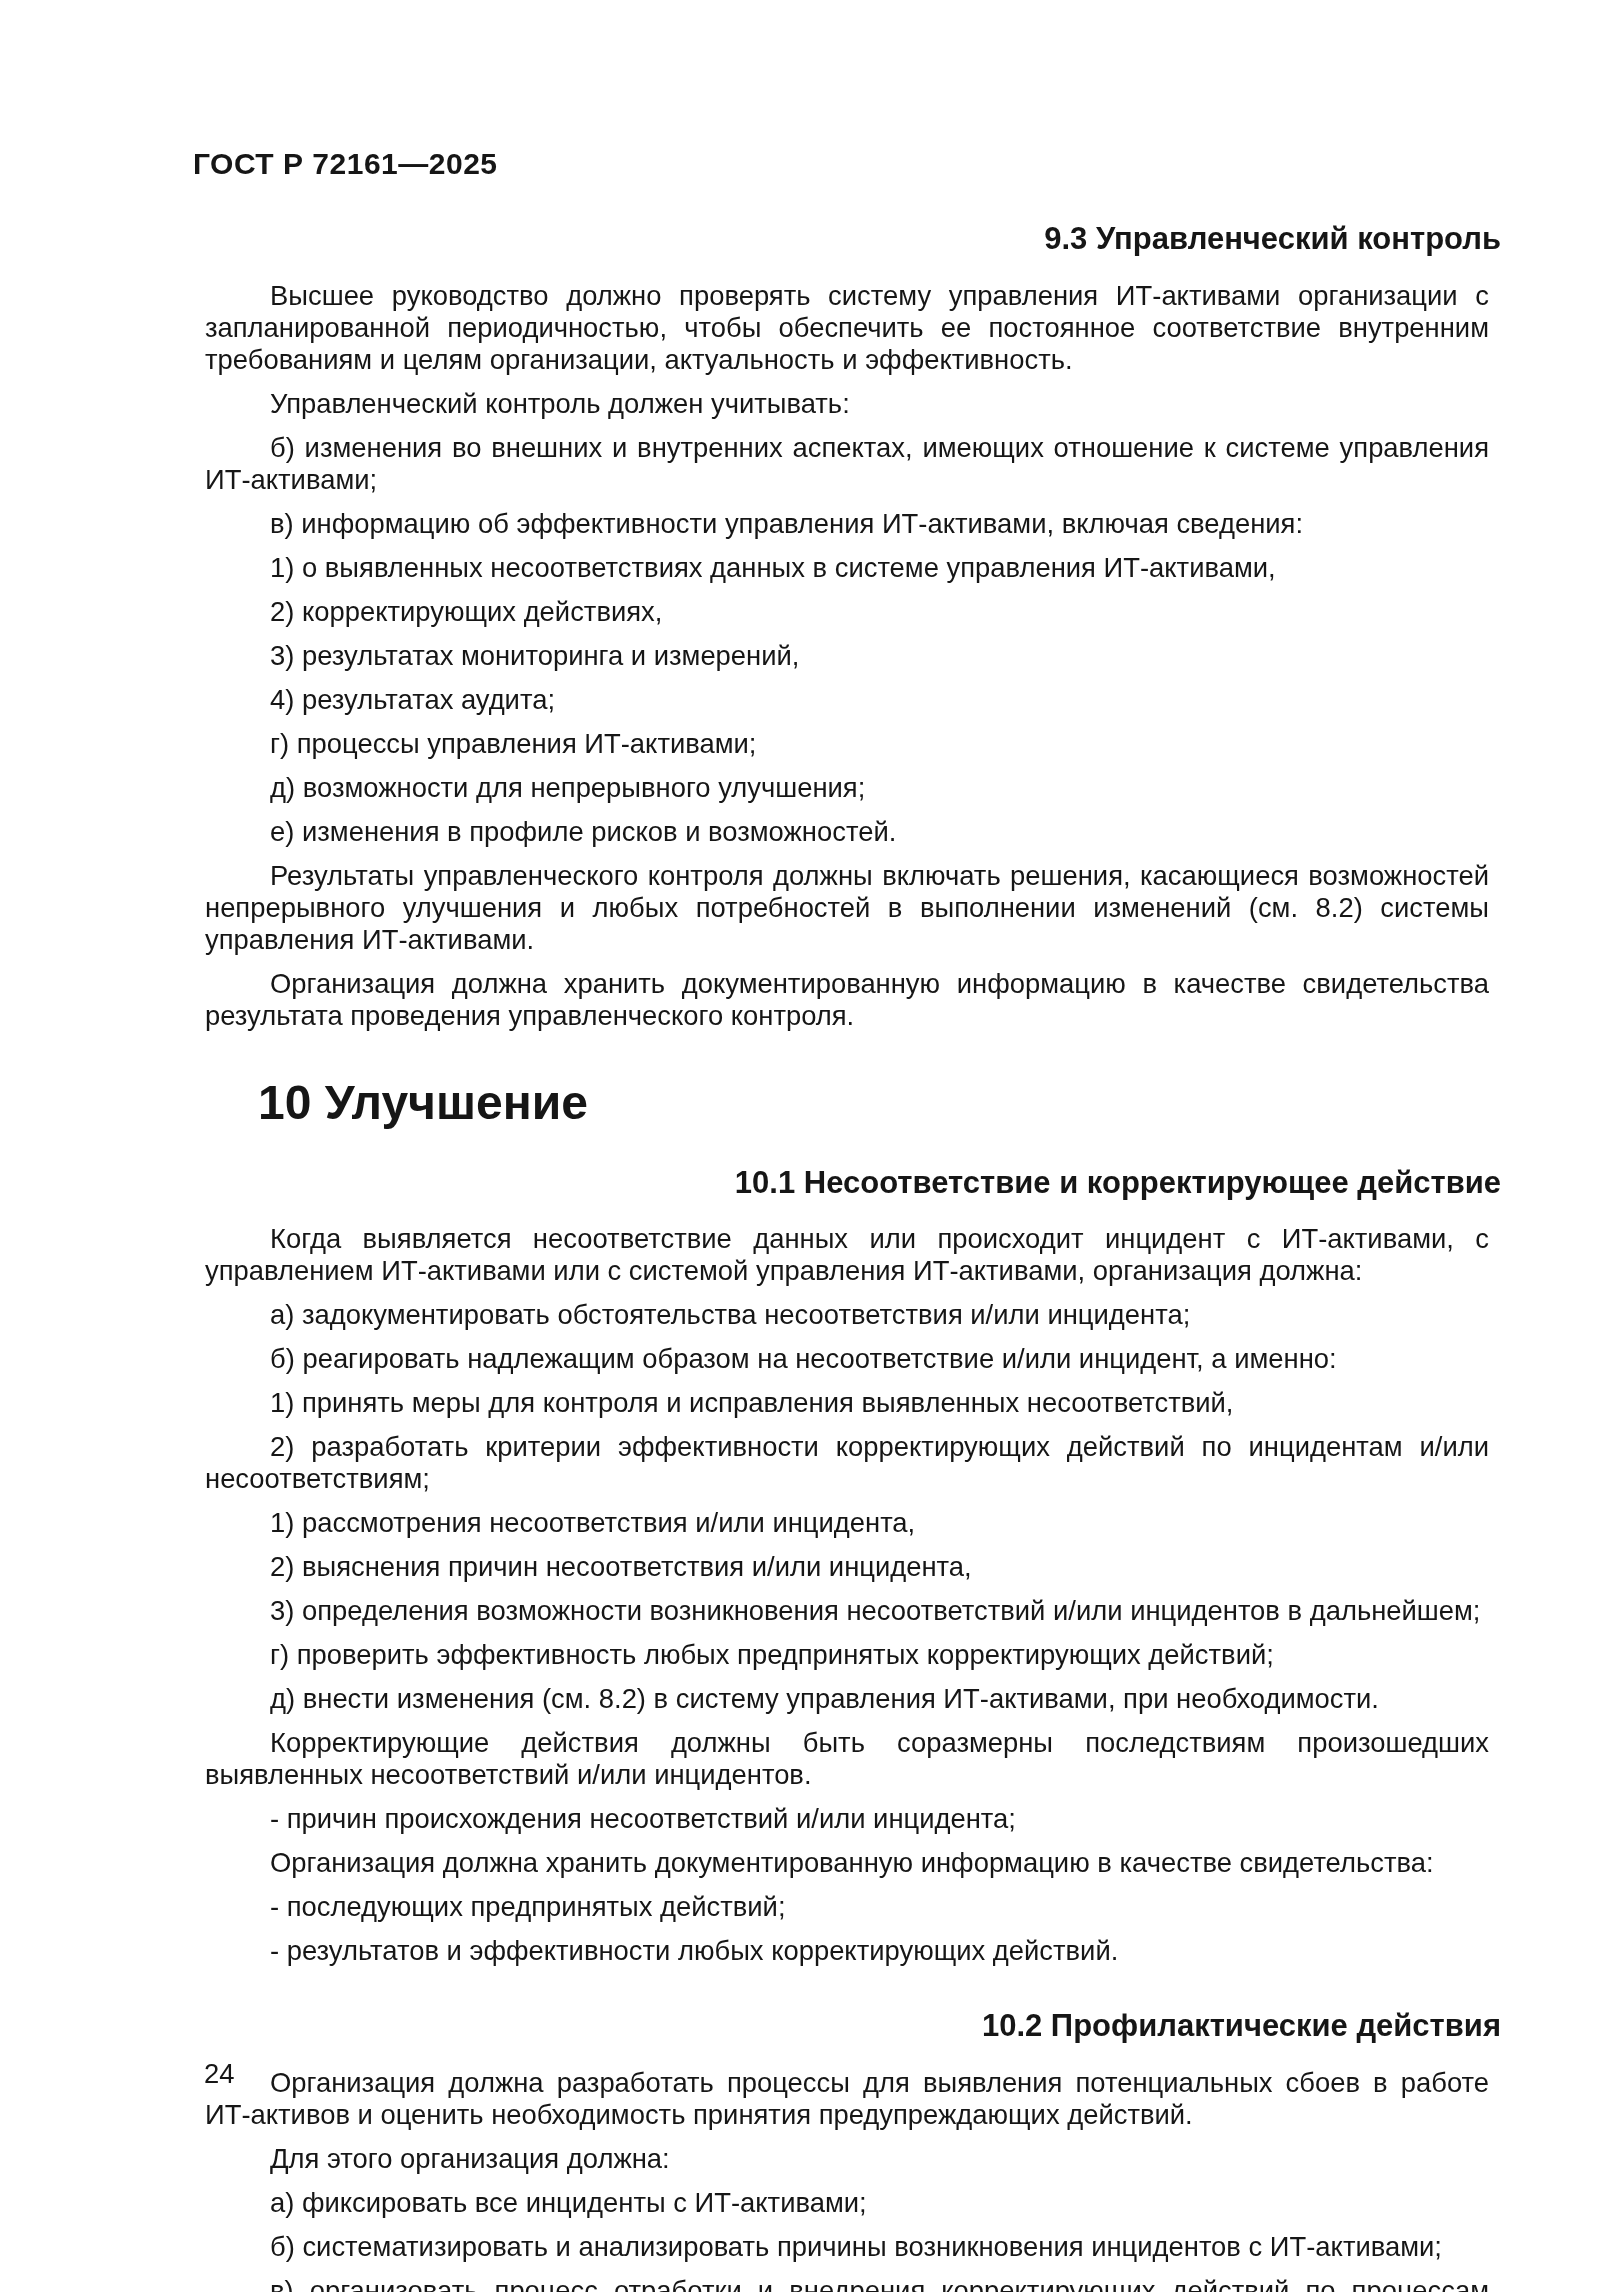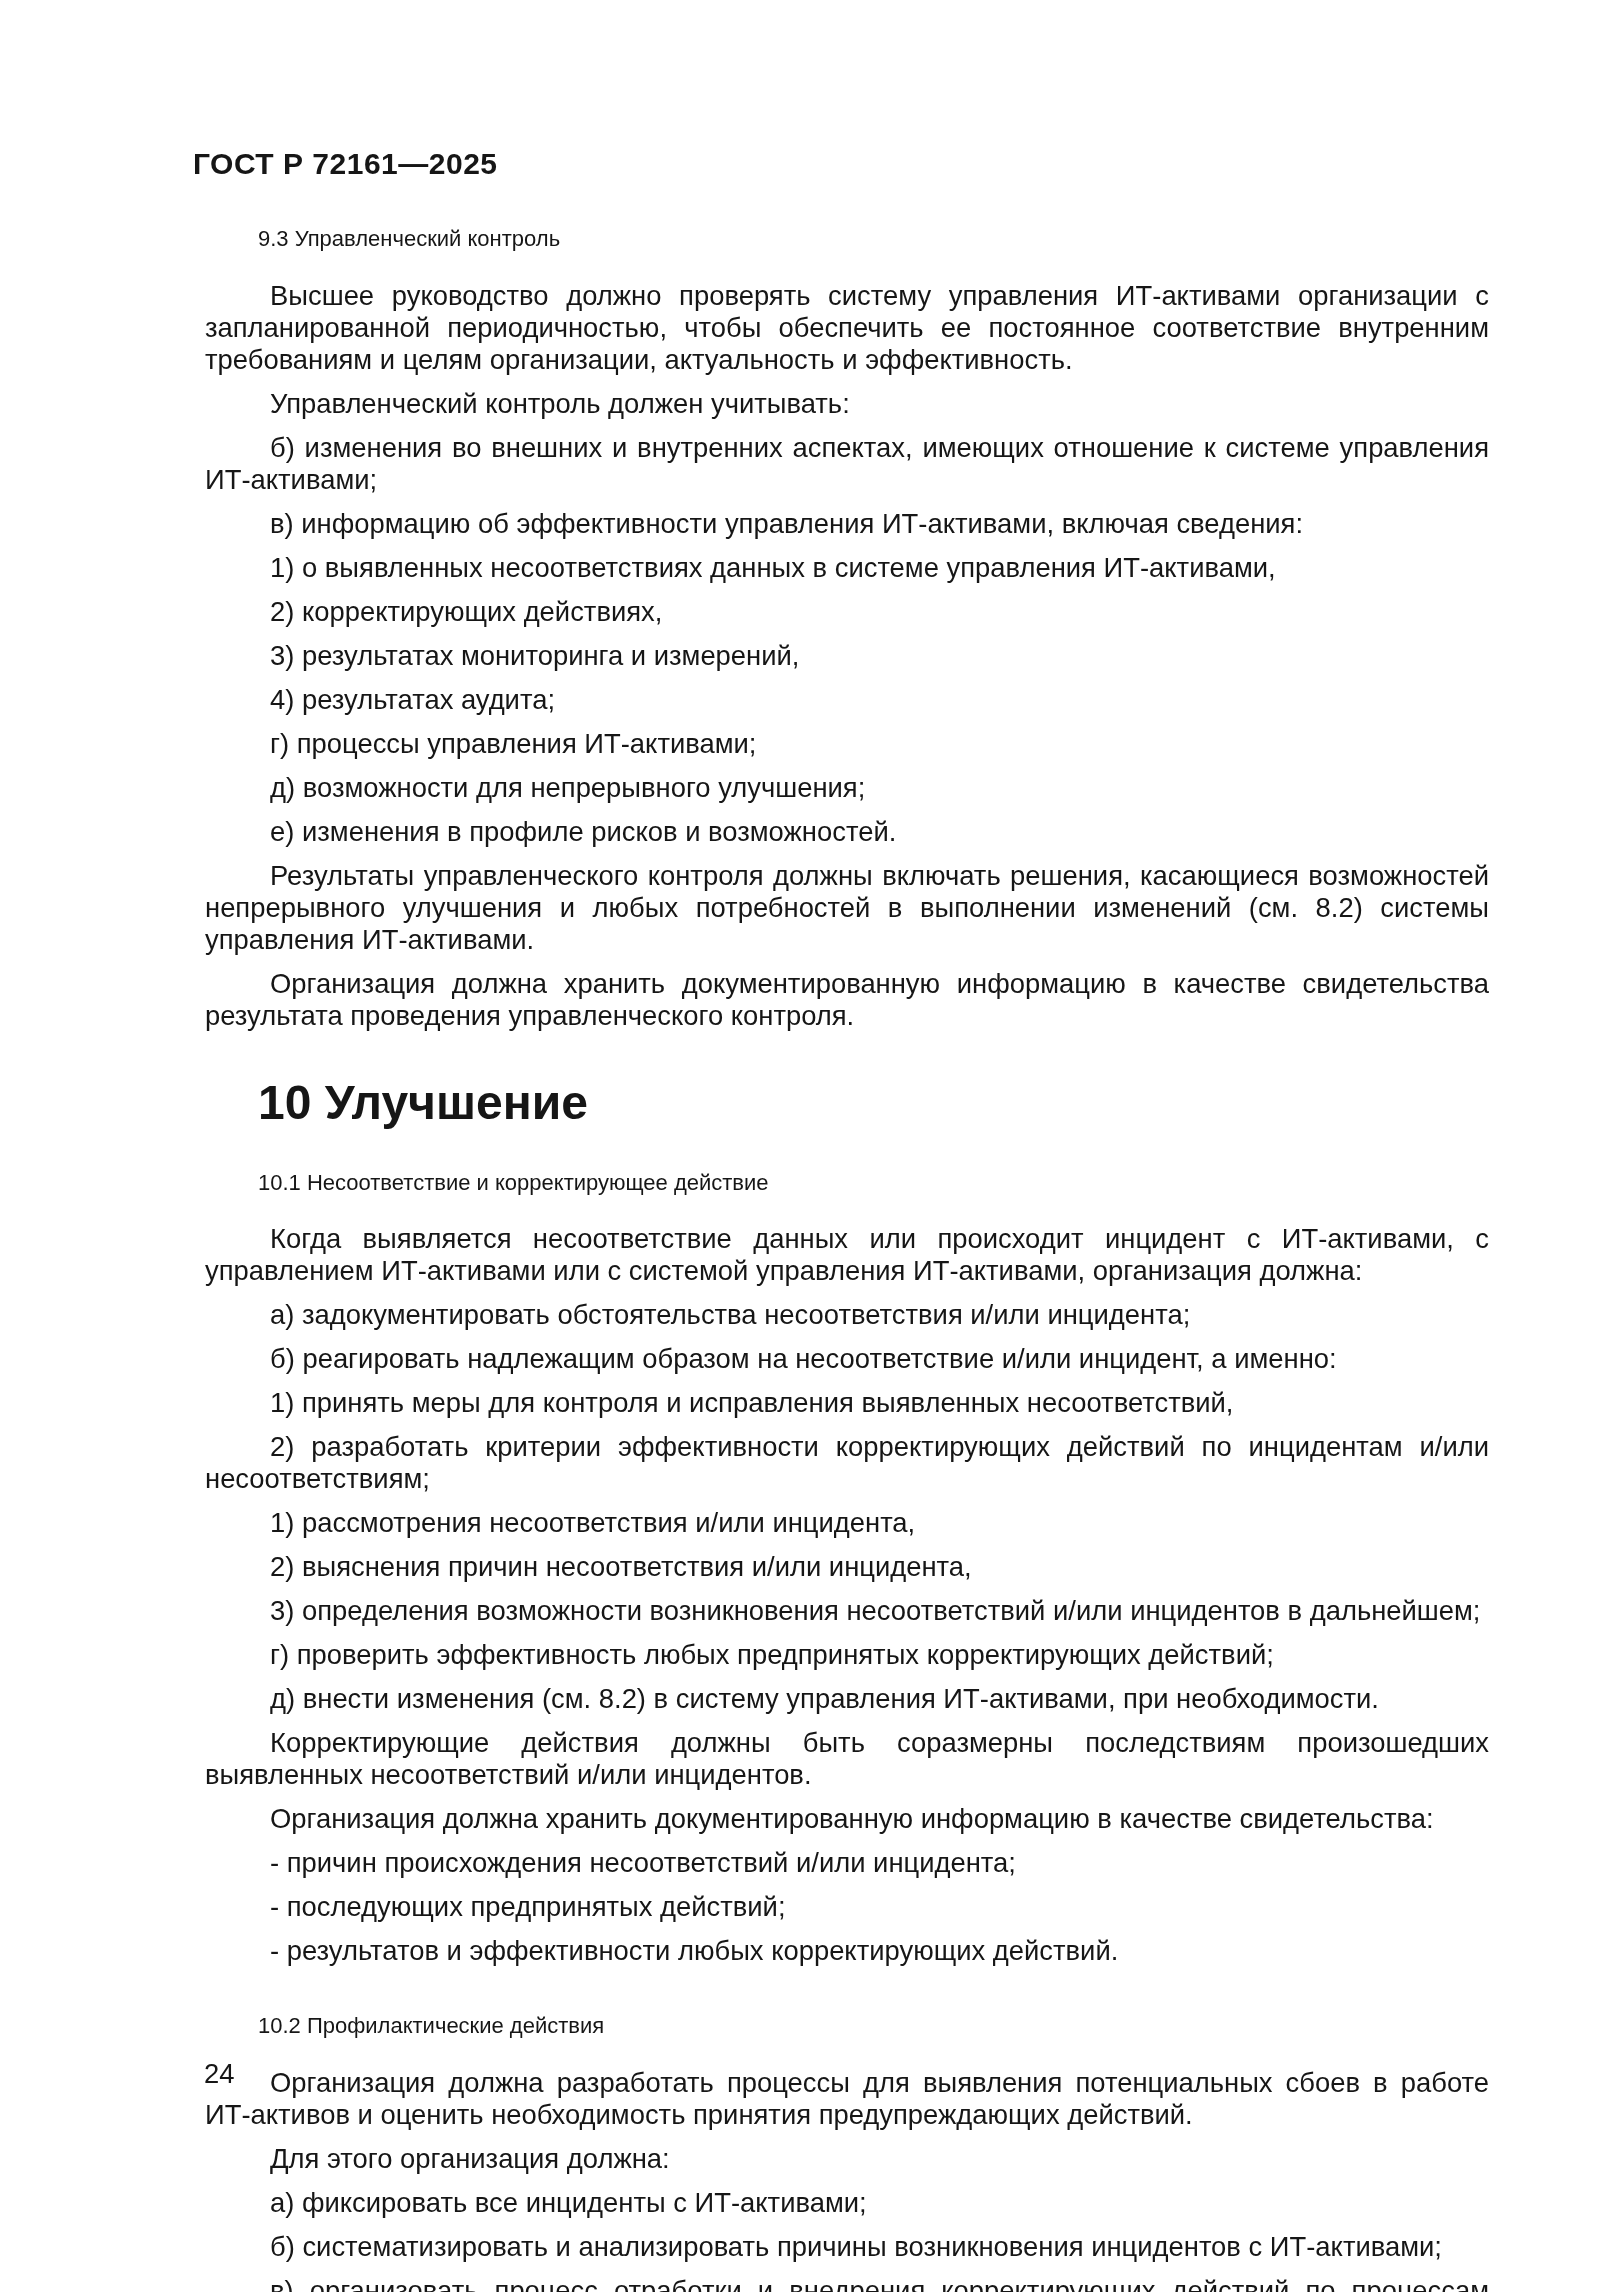--- a/index.html
+++ b/index.html
@@ -26,25 +26,26 @@
     letter-spacing: 0.5px;
   }
   .chapter-heading {
     font-size: 48px;
     font-weight: bold;
     line-height: 43px;
     margin: 49px 0 25.5px 0;
     text-indent: 65px;
   }
   .section-heading {
-    font-size: 22px;
-    font-weight: normal;
+    font-size: 31px;
+    font-weight: bold;
     line-height: 35px;
     margin: 41px 0 23.5px 0;
     text-indent: 65px;
+    text-align: right;
   }
   .body-p {
     font-size: 27.4px;
     line-height: 32px;
     margin: 12px;
     text-align: justify;
     text-indent: 65px;
     hyphens: manual;
     -webkit-hyphens: manual;
   }
@@ -85,22 +86,22 @@
   <p class="body-p">а) задокументировать обстоятельства несоответствия и/или инцидента;</p>
   <p class="body-p">б) реагировать надлежащим образом на несоответствие и/или инцидент, а именно:</p>
   <p class="body-p">1) принять меры для контроля и исправления выявленных несоответствий,</p>
   <p class="body-p">2) разработать критерии эффективности корректирующих действий по инцидентам и/или несоот­ветствиям;</p>
   <p class="body-p">1) рассмотрения несоответствия и/или инцидента,</p>
   <p class="body-p">2) выяснения причин несоответствия и/или инцидента,</p>
   <p class="body-p">3) определения возможности возникновения несоответствий и/или инцидентов в дальнейшем;</p>
   <p class="body-p">г) проверить эффективность любых предпринятых корректирующих действий;</p>
   <p class="body-p">д) внести изменения (см. 8.2) в систему управления ИТ-активами, при необходимости.</p>
   <p class="body-p">Корректирующие действия должны быть соразмерны последствиям произошедших выявленных несоответствий и/или инцидентов.</p>
+  <p class="body-p">- причин происхождения несоответствий и/или инцидента;</p>
   <p class="body-p">Организация должна хранить документированную информацию в качестве свидетельства:</p>
-  <p class="body-p">- причин происхождения несоответствий и/или инцидента;</p>
   <p class="body-p">- последующих предпринятых действий;</p>
   <p class="body-p">- результатов и эффективности любых корректирующих действий.</p>
 
   <h3 class="section-heading">10.2 Профилактические действия</h3>
   <p class="body-p">Организация должна разработать процессы для выявления потенциальных сбоев в работе ИТ-активов и оценить необходимость принятия предупреждающих действий.</p>
   <p class="body-p">Для этого организация должна:</p>
   <p class="body-p">а) фиксировать все инциденты с ИТ-активами;</p>
   <p class="body-p">б) систематизировать и анализировать причины возникновения инцидентов с ИТ-активами;</p>
   <p class="body-p">в) организовать процесс отработки и внедрения корректирующих действий по процессам управ­ления ИТ-активами;</p>
 

